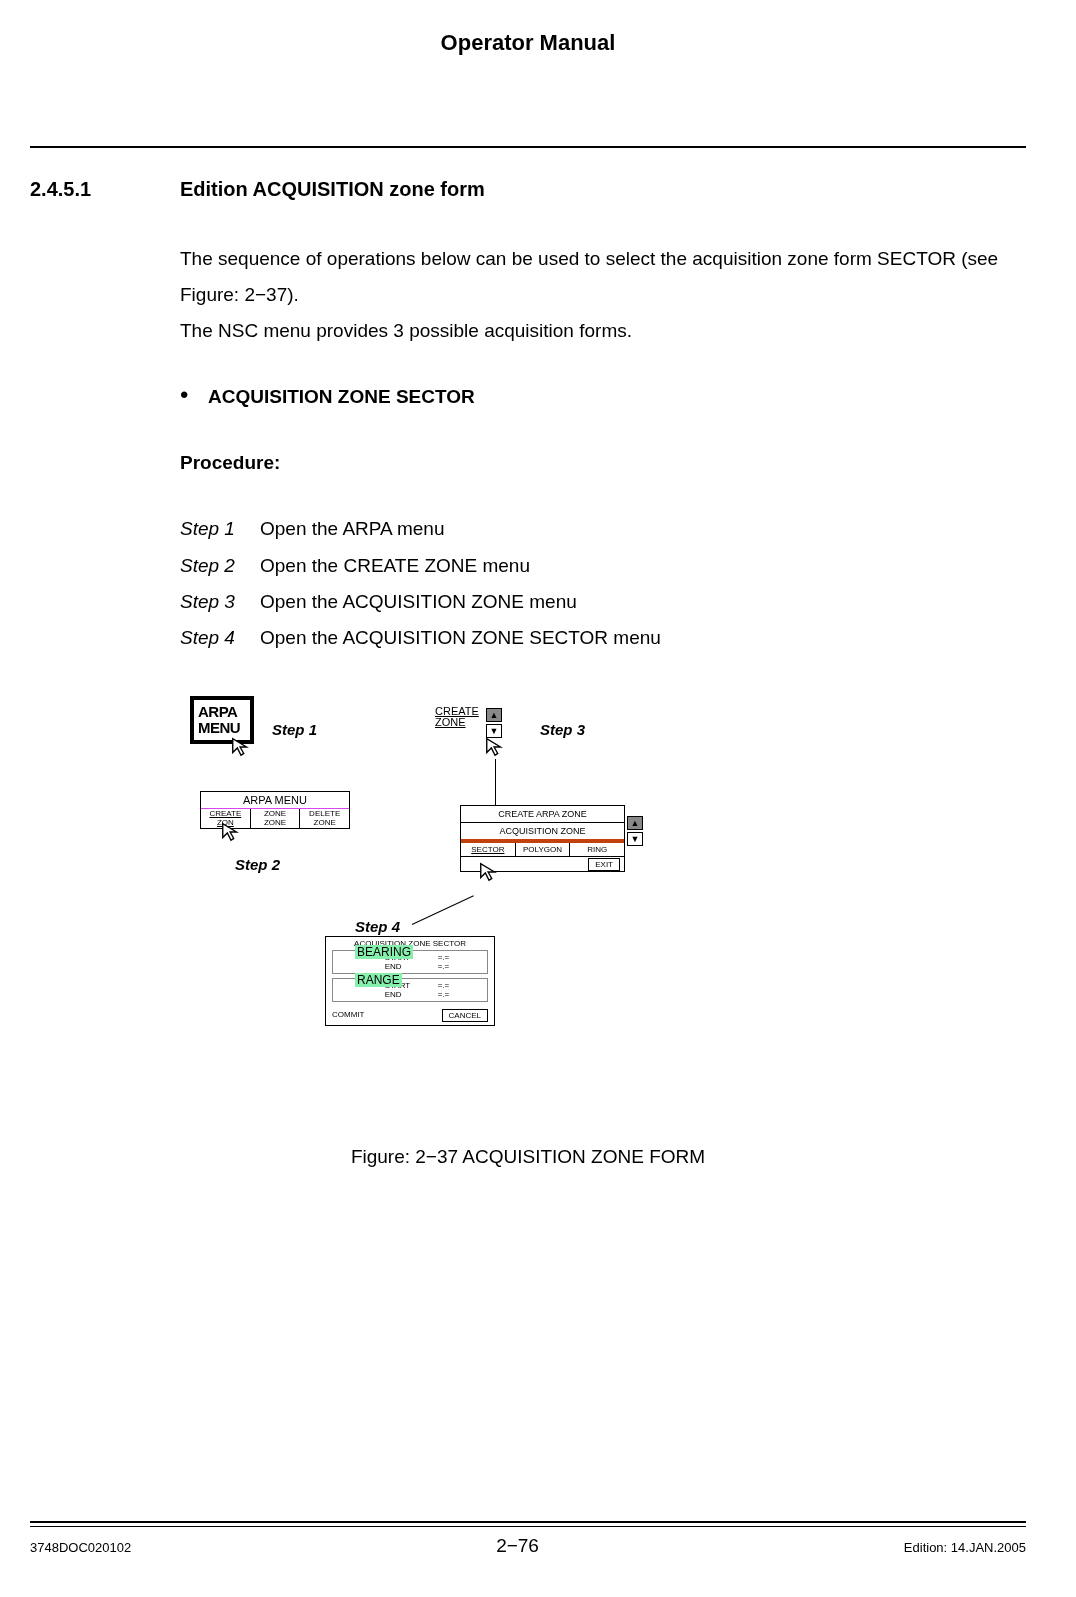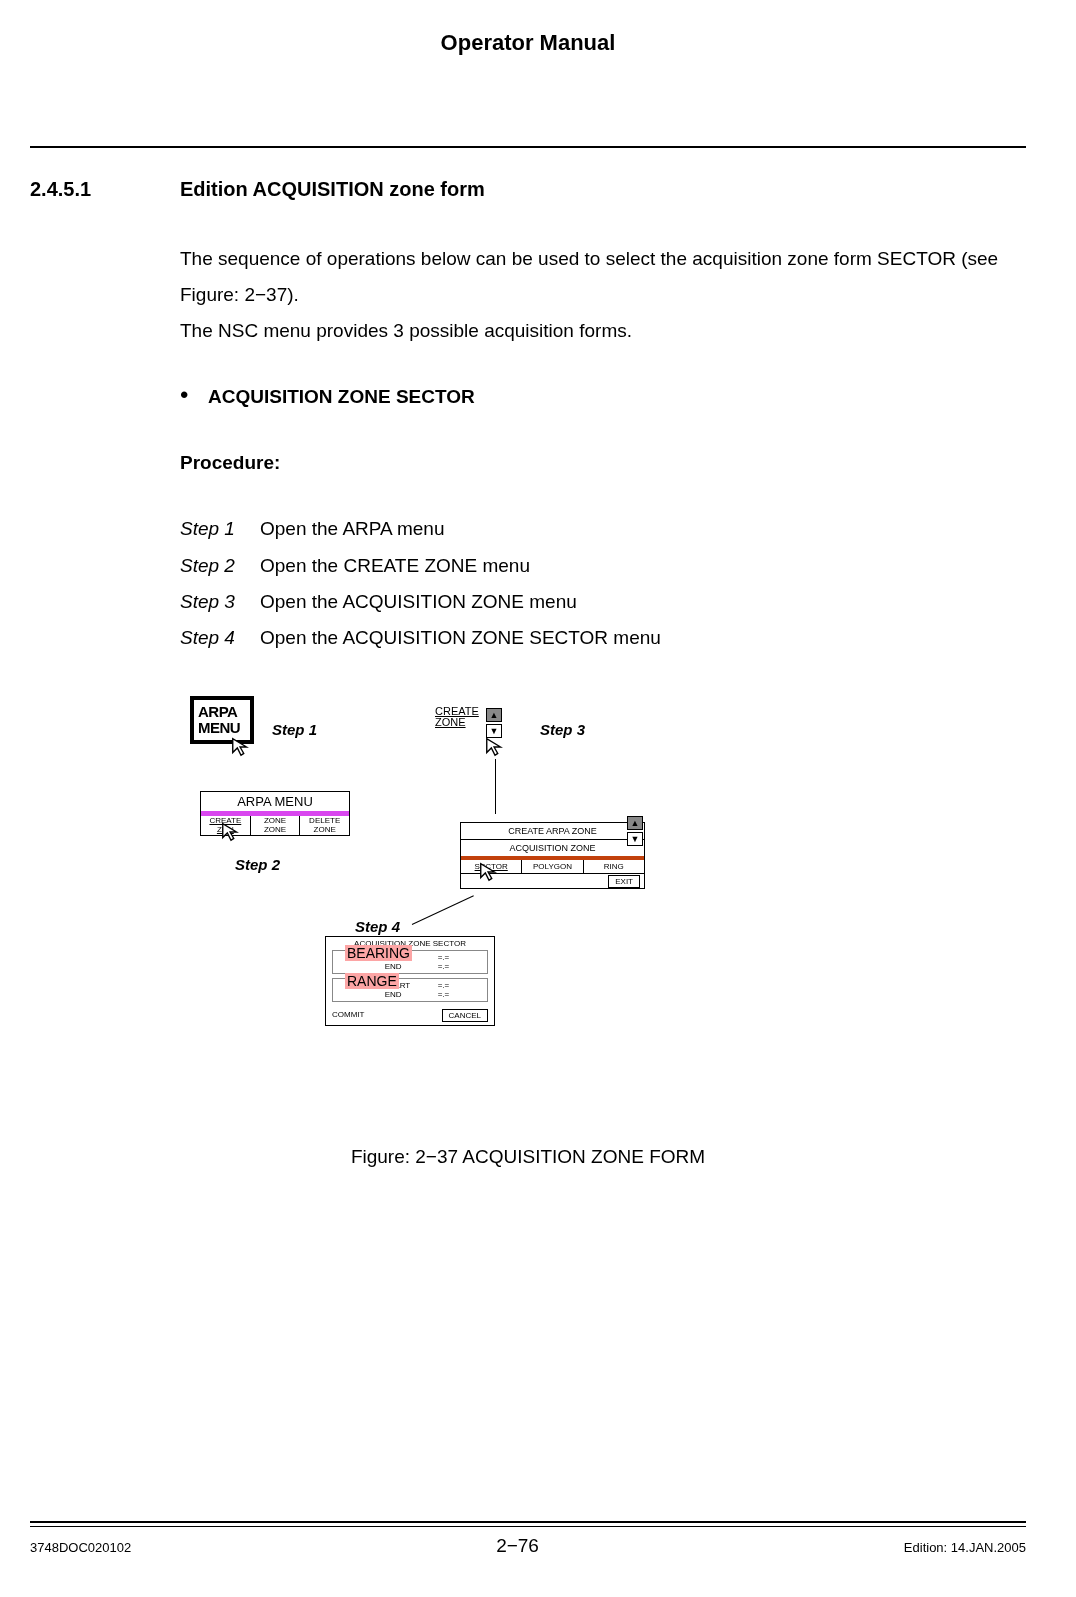--- a/index.html
+++ b/index.html
@@ -63,23 +63,23 @@
     font-size: 15px;
   }
   .menu-box {
     position: absolute;
     border: 1.5px solid #000;
     background: #fff;
     font-size: 9px;
     text-align: center;
   }
   .menu-title {
-    border-bottom: 5px solid #d946ef;
+    border-bottom: 1px solid #d946ef;
     padding: 2px 0;
-    font-size: 13px;
+    font-size: 11px;
   }
   .menu-row { display: flex; }
   .menu-cell {
     flex: 1;
     border-right: 1px solid #000;
     padding: 1px 2px;
     font-size: 8px;
     line-height: 1.1;
   }
   .menu-cell:last-child { border-right: none; }
@@ -126,24 +126,24 @@
   .sb-title{ text-align:center; padding:2px 0; font-size:8px; }
   .sb-group {
     margin: 0 6px 4px 6px;
     border: 1px solid #888;
     padding: 2px 4px 2px 4px;
     font-size: 8px;
     position: relative;
   }
   .sb-group .gl {
     position: absolute;
-    top: -6px; left: 12px;
-    background: #fca5a5;
+    top: -6px; left: 22px;
+    background: #86efac;
     padding: 0 2px;
-    font-size: 14px;
+    font-size: 12px;
   }
   .sb-line { display:flex; justify-content:center; gap:15px; padding-left:14px;}
   .sb-line .lbl{ width:38px;}
   .sb-footer{ display:flex; justify-content:space-between; padding:3px 6px;}
   .sb-footer span{ border:1px solid #000; padding:1px 6px; font-size:8px;}
   .sb-footer .plain{ border:none; padding:1px 0;}
   .line {
     position: absolute;
     background: #000;
   }
@@ -257,21 +257,21 @@
   </div>
   <div class="cursor" style="left:304px; top:40px;">
     <svg viewBox="0 0 24 24">
         <path d="M3 3 L3 18 L8 13 L12 21 L15 19 L11 12 L18 12 Z" fill="#fff" stroke="#000" stroke-width="1.5"></path>
       </svg>
   </div>
   <div class="step-ann" style="left:360px; top:25px;">Step 3</div>
 
   <div class="line" style="left:315px; top:63px; width:1px; height:55px;"></div>
 
-  <div class="create-arpa-box" style="left:280px; top:126px; width:185px;">
+  <div class="create-arpa-box" style="left:280px; top:109px; width:165px;">
     <div class="caz-title">CREATE ARPA ZONE</div>
     <div class="caz-sub">ACQUISITION  ZONE</div>
     <div class="caz-row">
       <div class="caz-cell"><span class="hl">SECTOR</span></div>
       <div class="caz-cell">POLYGON</div>
       <div class="caz-cell">RING</div>
     </div>
     <div class="caz-exit"><span>EXIT</span></div>
   </div>
   <div class="scroll-btns" style="left:447px; top:120px;">

